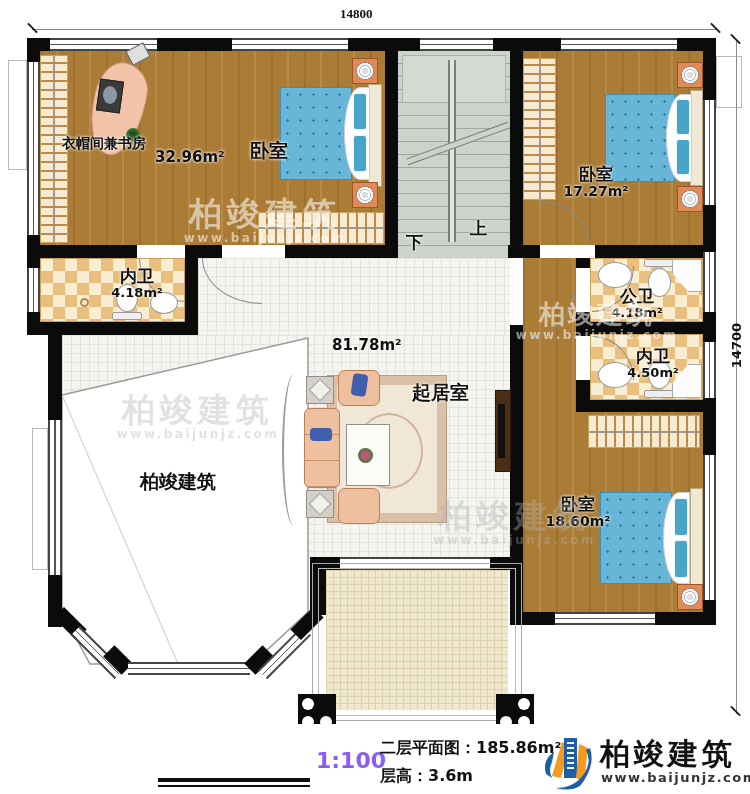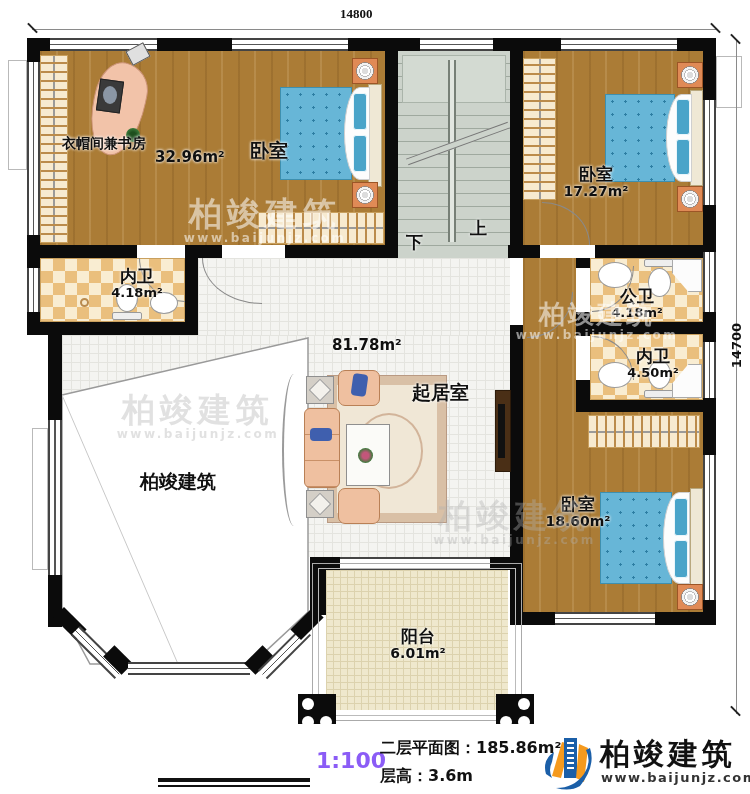--- a/index.html
+++ b/index.html
@@ -287,24 +287,20 @@
       <div class="f17">内卫</div>
       <div class="f13">4.50m²</div>
     </div>
     <div class="rlabel f15" style="left:332px;top:338px;">81.78m²</div>
     <div class="rlabel f19" style="left:412px;top:383px;">起居室</div>
     <div class="rlabel f19" style="left:140px;top:472px;">柏竣建筑</div>
     <div class="rlabel" style="left:538px;top:496px;width:80px;">
       <div class="f17">卧室</div>
       <div class="f14">18.60m²</div>
     </div>
-    <div class="rlabel" style="left:378px;top:628px;width:80px;">
-      <div class="f17">阳台</div>
-      <div class="f14">6.01m²</div>
-    </div>
 
     <div class="dimline" style="left:32px;top:29px;width:684px;height:1px;"></div>
     <div class="tick" style="left:26px;top:27px;"></div>
     <div class="tick" style="left:709px;top:27px;"></div>
     <div class="dim" style="left:337px;top:6px;font-family:Liberation Serif, serif;">14800</div>
     <div class="dimline" style="left:736px;top:40px;width:1px;height:674px;"></div>
     <div class="tick" style="left:729px;top:38px;"></div>
     <div class="tick" style="left:729px;top:710px;"></div>
     <div class="dim" style="left:706px;top:338px;width:60px;text-align:center;background:transparent;transform:rotate(-90deg);">14700</div>
 

